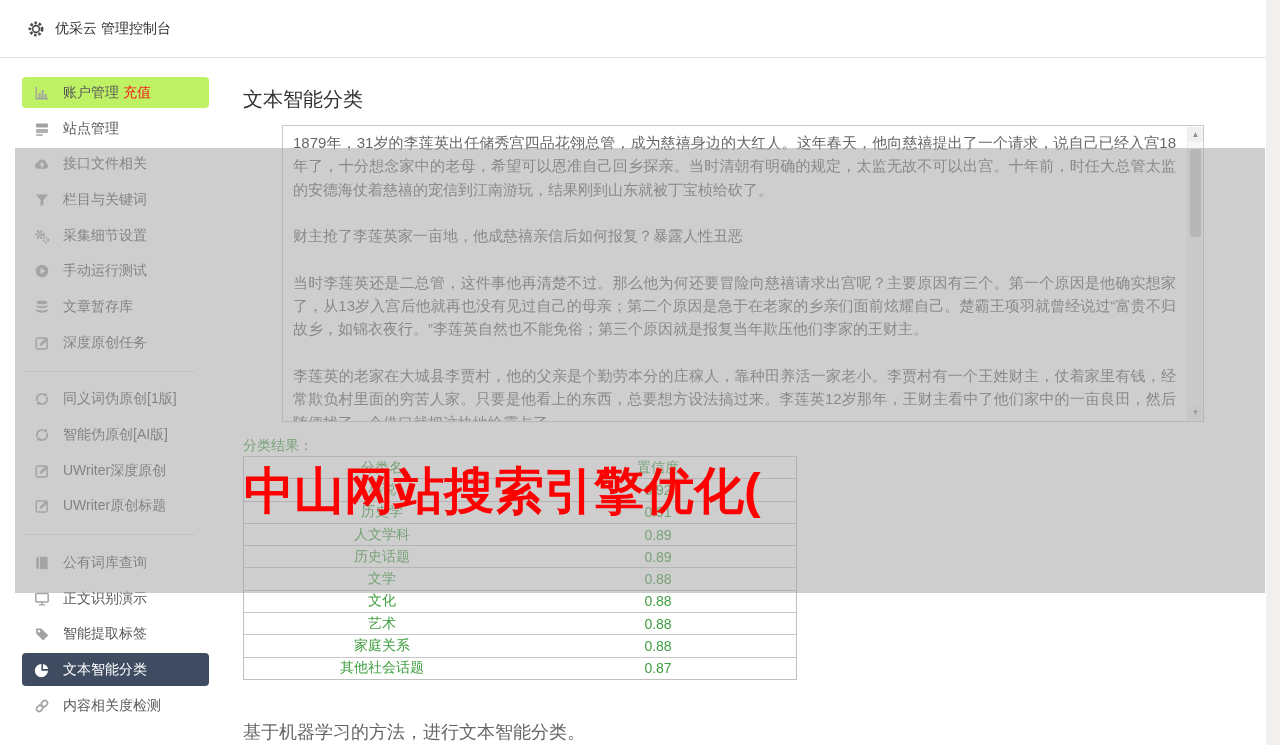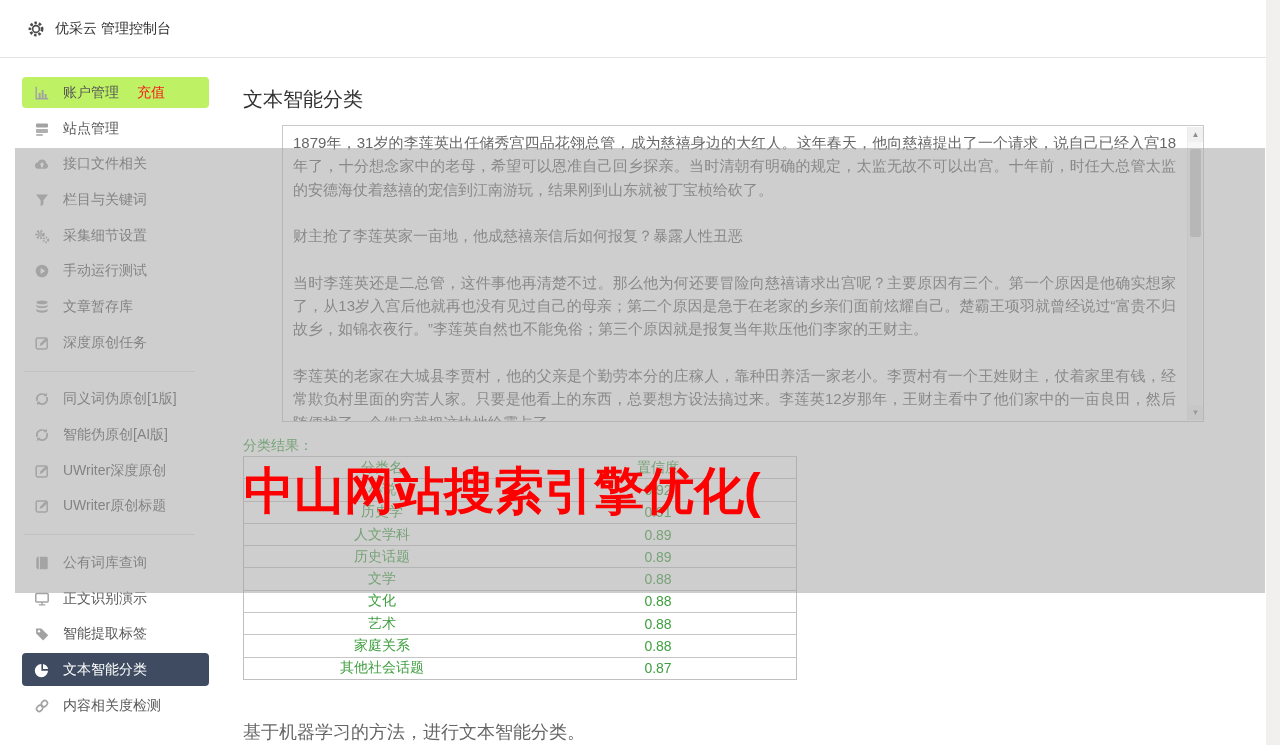--- a/index.html
+++ b/index.html
@@ -20,21 +20,21 @@
   
   .sidebar { position:absolute; left:14px; top:58px; width:197px; height:687px; padding-top:17px; background:#fff; }
   .sb-item { display:flex; align-items:center; height:35.7px; margin:0 2px 0 8px; padding-left:12px;
     border-radius:4px; cursor:pointer; }
   .sb-item .ic { width:16px; height:16px; color:#a2a2a2; flex:0 0 16px; }
   .sb-label { font-size:14px; color:#595959; margin-left:13px; white-space:nowrap; }
   .sb-item.hl { background:#bef264; height:31px; margin-top:2px; margin-bottom:2.7px; }
   .sb-item.active { background:#3e4b60; height:33px; margin-top:1px; margin-bottom:1.7px; }
   .sb-item.active .sb-label { color:#fff; }
   .sb-item.active .ic { color:#fff; }
-  .badge { font-size:14px; color:#f51c1c; margin-left:18px; }
+  .badge { font-size:14px; color:#f51c1c; margin-left:4px; }
   .sb-divider { height:1px; background:#e3e3e3; margin:10px 16px 10px 10px; }
 
   
   .main-title { position:absolute; left:243px; top:86px; font-size:20px; color:#333; }
 
   .textbox { position:absolute; left:243px; top:125px; width:922px; height:297px;
     border:1px solid #c9c9c9; background:#fff;margin-left:39px; }
   .textcontent { position:absolute; left:0; top:0; right:17px; bottom:0; overflow:hidden;
     padding:5px 10px 0 10px; font-size:15px; line-height:23.4px; color:#666; }
   .textcontent p { margin:0 0 23px 0; text-align:justify; }

